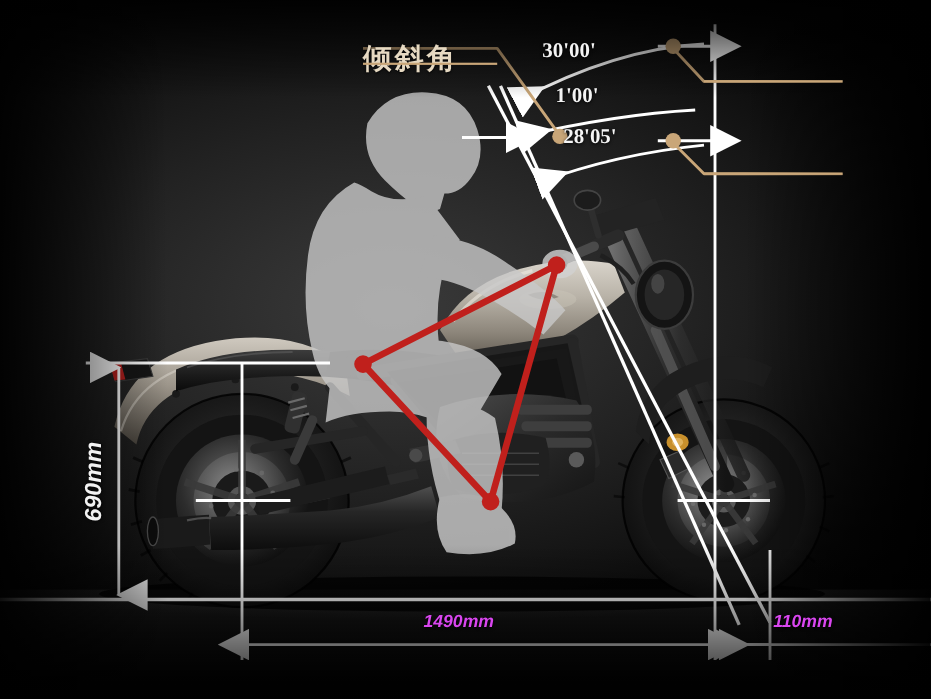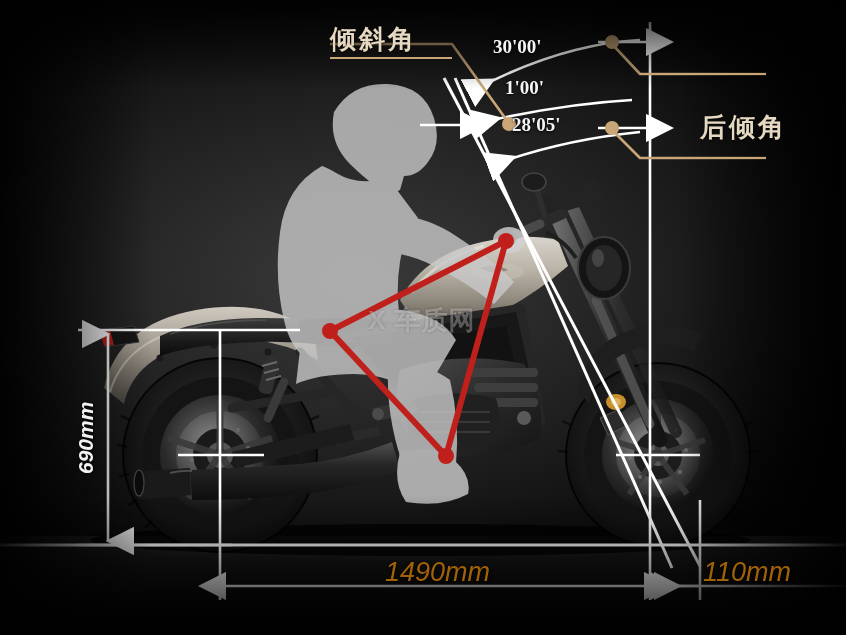--- a/index.html
+++ b/index.html
@@ -58,23 +58,23 @@
     text-shadow:0 1px 2px rgba(0,0,0,.9);
   }
   .cn-underline{
     position:absolute;
     height:2px;
     background:#c9a678;
   }
   .dim-text{
     font-family:"Liberation Sans", sans-serif;
     font-style:italic;
-    font-weight:400;
-    font-size:27px;
-    color:#a16207;
+    font-weight:700;
+    font-size:16px;
+    color:#d946ef;
     text-shadow:0 1px 3px rgba(0,0,0,.95);
   }
   .ang-text{
     font-family:Liberation Serif, serif;
     font-weight:700;
     font-size:19px;
     color:#f4f4f4;
     text-shadow:0 1px 3px rgba(0,0,0,.95);
   }
   .vert-text{
@@ -447,33 +447,31 @@
     </g>
     <g fill="#c0201c">
       <circle cx="506" cy="241" r="8"></circle>
       <circle cx="330" cy="331" r="8"></circle>
       <circle cx="446" cy="456" r="8"></circle>
     </g>
   </svg>
 
   <div class="bg-vignette"></div>
 
-  <div class="lbl cn-label" style="left:330px; top:22px;">倾斜角</div>
+  <div class="lbl cn-label" style="left:330px; top:36px;">倾斜角</div>
   <div class="cn-underline" style="left:330px; top:57px; width:122px;"></div>
 
   <div class="cn-underline" style="left:640px; top:73px; width:126px;"></div>
 
-  <div class="lbl cn-label" style="left:700px; top:110px;">后倾角</div>
   <div class="cn-underline" style="left:640px; top:157px; width:126px;"></div>
 
   <div class="lbl ang-text" style="left:493px; top:36px;">30'00'</div>
   <div class="lbl ang-text" style="left:505px; top:77px;">1'00'</div>
   <div class="lbl ang-text" style="left:512px; top:114px;">28'05'</div>
 
   <div class="lbl vert-text" style="left:74px; top:474px;">690mm</div>
 
   <div class="lbl dim-text" style="left:385px; top:557px;">1490mm</div>
 
   <div class="lbl dim-text" style="left:703px; top:557px;">110mm</div>
 
-  <div class="watermark" style="left:368px; top:303px;">X 车质网</div>
 
 </div>
 
 </body></html>

